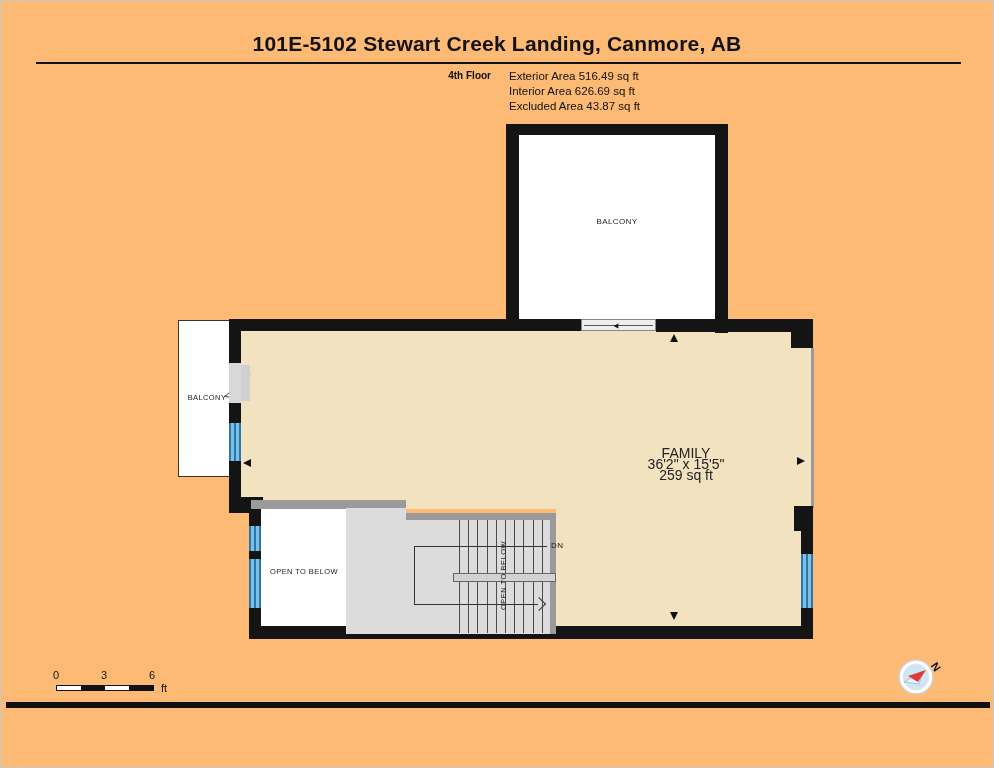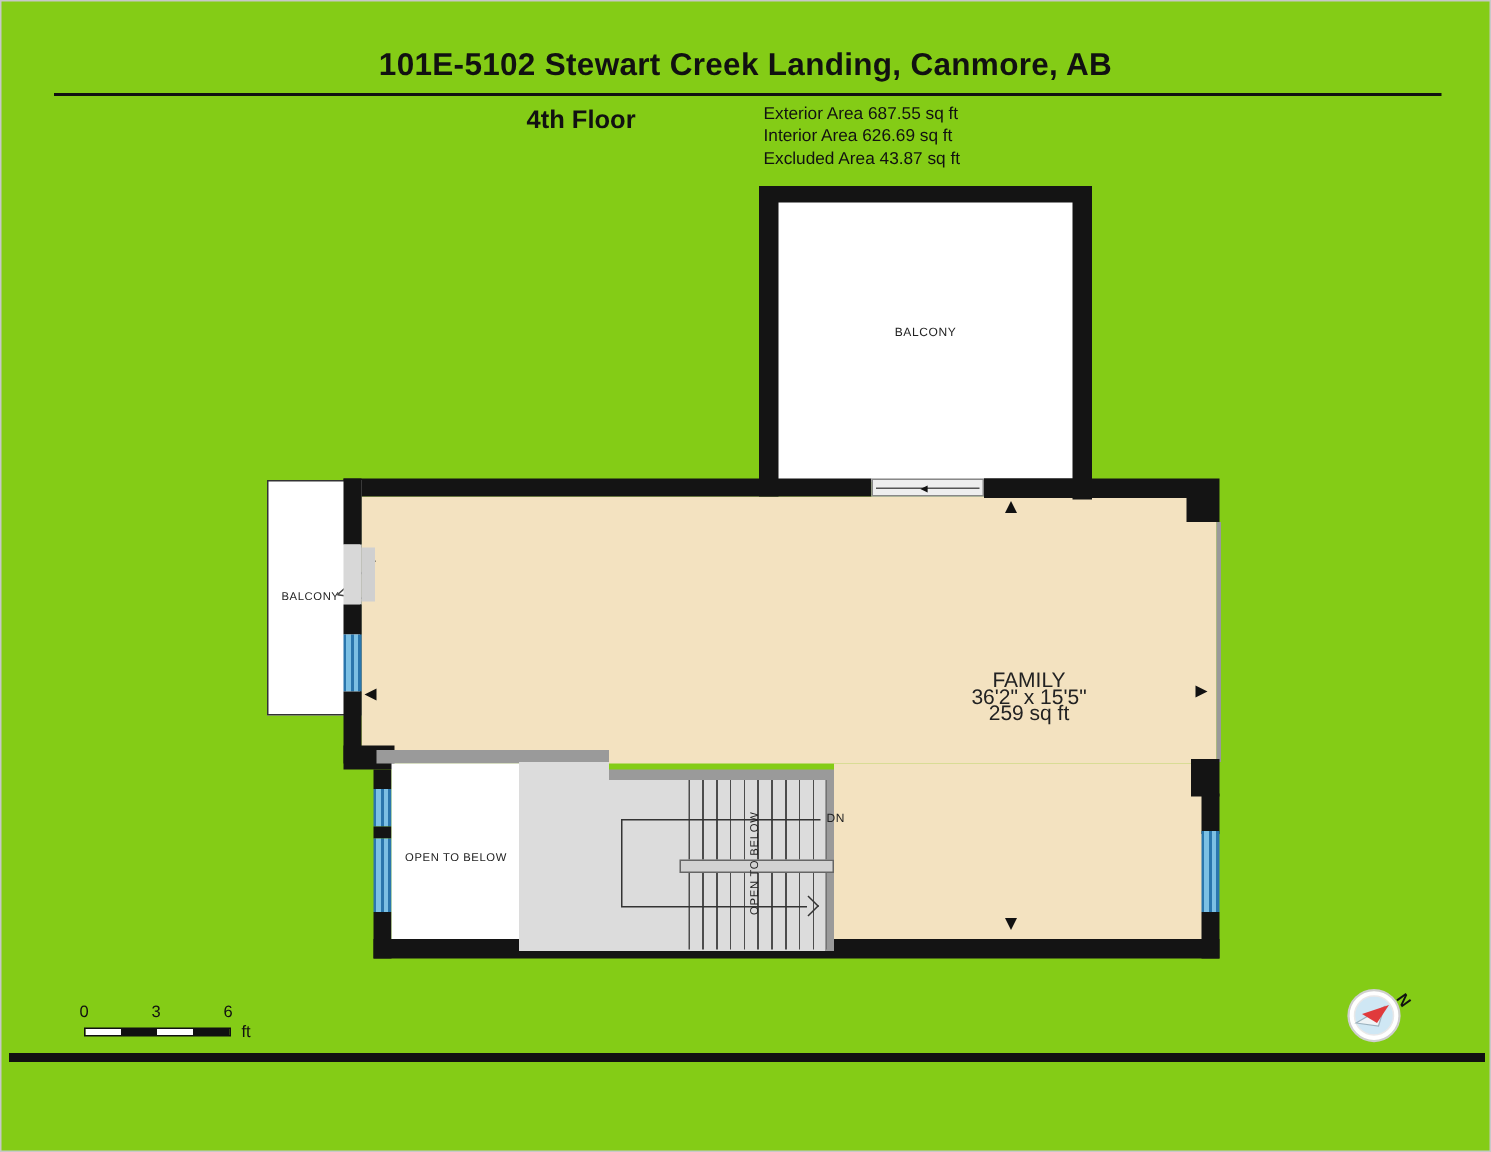--- a/index.html
+++ b/index.html
@@ -1,21 +1,21 @@
 <!DOCTYPE html>
 <html><head>
 <meta charset="utf-8">
 <style>
   html,body{margin:0;padding:0;background:#fff;font-family:"Liberation Sans",sans-serif;}
-  #page{position:relative;width:994px;height:768px;background:#84cc16;border:1px solid #c8c8c8;box-sizing:border-box;overflow:hidden;}
+  #page{position:relative;width:994px;height:768px;background:#fdba74;border:1px solid #c8c8c8;box-sizing:border-box;overflow:hidden;}
   .abs{position:absolute;}
   
   .title{left:0;top:31px;width:100%;text-align:center;font-size:21px;font-weight:bold;color:#111;letter-spacing:.2px;}
   .title-rule{left:35px;top:61px;width:925px;height:2px;background:#111;}
-  .floor-label{left:350px;top:69px;width:140px;text-align:left;font-size:17px;font-weight:bold;color:#111;}
+  .floor-label{left:350px;top:69px;width:140px;text-align:right;font-size:10px;font-weight:bold;color:#111;}
   .area-line{left:508px;width:220px;font-size:11.5px;color:#111;}
   
   .wall{background:#141414;}
   .fill-tan{background:#f3e2c0;}
   .fill-white{background:#ffffff;}
   .fill-stair{background:#dcdcdc;}
   .gray-edge{background:#9a9a9a;}
   .window-v{background:linear-gradient(90deg,#2a76ad 0 2px,#7cc0e4 2px 5px,#2a76ad 5px 7px,#7cc0e4 7px 10px,#2a76ad 10px 12px);}
   .door-gap{background:#d8d8d8;}
   .room-label{font-size:8px;color:#222;letter-spacing:.4px;text-align:center;}
@@ -39,21 +39,21 @@
   .bottom-rule{background:#111;}
 </style>
 </head>
 <body>
 
 <div id="page">
 
   <div class="abs title">101E-5102 Stewart Creek Landing, Canmore, AB</div>
   <div class="abs title-rule"></div>
   <div class="abs floor-label">4th Floor</div>
-  <div class="abs area-line" style="top:69px;">Exterior Area 687.55 sq ft</div>
+  <div class="abs area-line" style="top:69px;">Exterior Area 516.49 sq ft</div>
   <div class="abs area-line" style="top:84px;">Interior Area 626.69 sq ft</div>
   <div class="abs area-line" style="top:99px;">Excluded Area 43.87 sq ft</div>
 
   <div class="abs" style="left:0;top:0;width:994px;height:684px;">
 
     <div class="abs fill-tan" style="left:240px;top:330px;width:570px;height:178px;"></div>
     <div class="abs fill-tan" style="left:555px;top:508px;width:255px;height:117px;"></div>
 
     <div class="abs fill-white" style="left:514px;top:131px;width:203px;height:187px;border:1px solid #ddd;"></div>
     <div class="abs wall" style="left:505px;top:123px;width:13px;height:207px;"></div>

